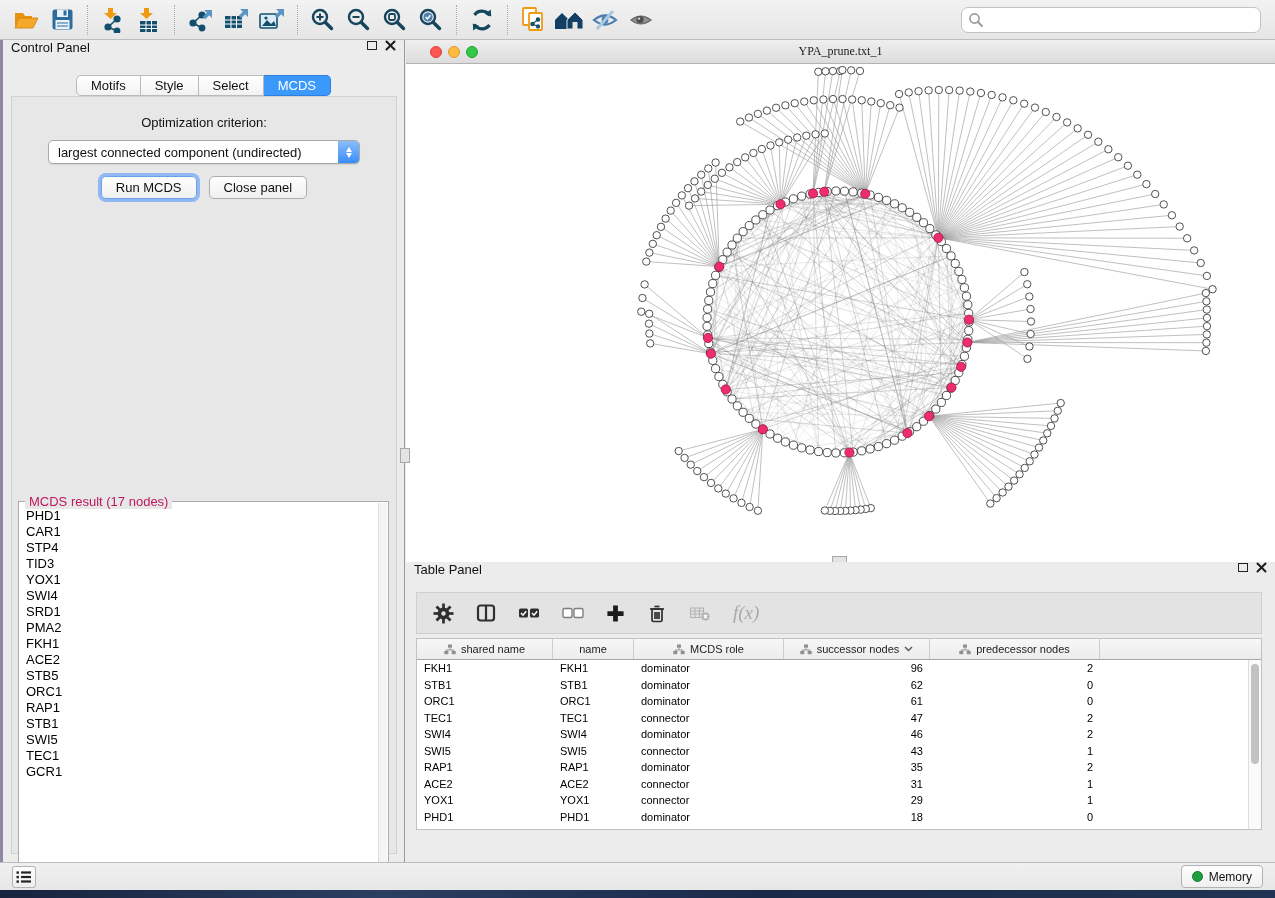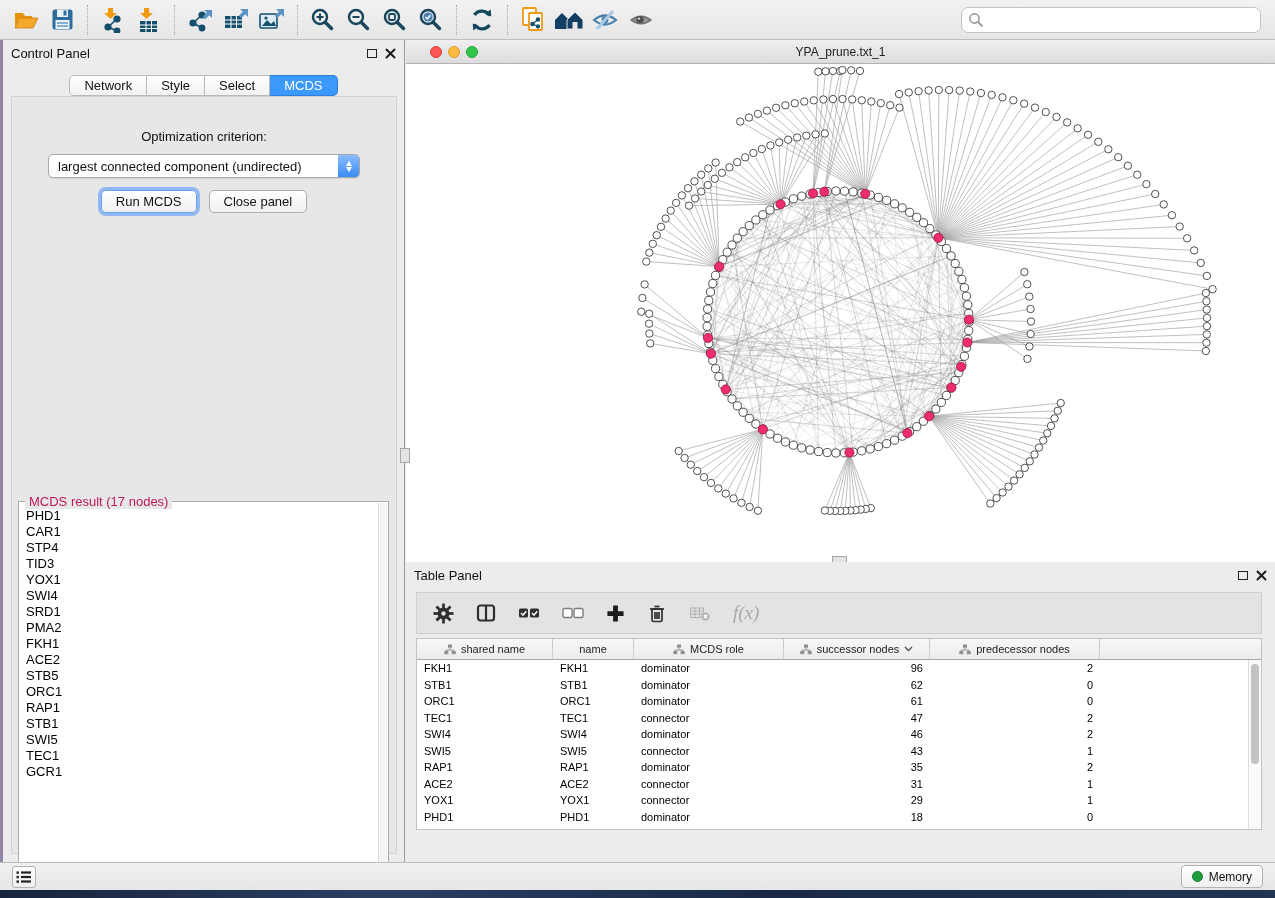--- a/index.html
+++ b/index.html
@@ -19,33 +19,33 @@
   .search-icon-abs { position:absolute; left:7px; top:5px; }
 
   
   .left-strip { position:absolute; left:0; top:40px; width:3px; height:850px; background:#9187a5; }
   .desktop-strip { position:absolute; left:0; top:890px; width:1275px; height:8px;
     background:linear-gradient(90deg,#18233d,#2b3f63 30%,#1a2948 60%,#223453); }
 
   
   .control-panel { position:absolute; left:3px; top:40px; width:402px; height:822px;
     background:#ececec; border-right:1px solid #9a9a9a; }
-  .panel-titlebar { height:26px; display:flex; align-items:center; padding:0 8px; }
+  .panel-titlebar { height:26px; display:flex; align-items:flex-start; padding:0 8px; }
   .panel-title { font-size:13px; color:#111; }
   .panel-ctl { margin-left:auto; display:flex; gap:8px; align-items:center; }
   .float-ic { width:10px; height:9px; border:1.6px solid #222; }
   .ctabs { display:flex; justify-content:center; margin-top:9px; }
   .ctab { height:21px; padding:0 14px; font-size:13px; background:linear-gradient(#ffffff,#f2f2f2);
     border:1px solid #b9b9b9; border-left:none; display:flex; align-items:center; color:#111; }
   .ctab:first-child { border-left:1px solid #b9b9b9; border-radius:5px 0 0 5px; }
   .ctab:last-child { border-radius:0 5px 5px 0; }
   .ctab.sel { background:#3b99fc; border-color:#2e7fe0; color:#fff; }
   .cp-inner { position:absolute; left:8px; top:56px; width:386px; height:758px;
     background:#e7e7e7; border:1px solid #d2d2d2; }
-  .opt-label { text-align:center; font-size:13px; color:#111; margin-top:32px; }
+  .opt-label { text-align:center; font-size:13px; color:#111; margin-top:18px; }
   .combo { position:relative; margin:10px auto 0; width:312px; height:24px; background:#fff;
     border:1px solid #a9a9a9; border-radius:5px; box-shadow:0 1px 1px rgba(0,0,0,.08);
     display:flex; align-items:center; font-size:13px; color:#111; padding-left:9px; }
   .combo .cap { position:absolute; right:0; top:0; width:21px; height:22px; border-radius:0 4px 4px 0;
     background:linear-gradient(#8cbdfb,#3a8df8); display:flex; flex-direction:column; align-items:center; justify-content:center; gap:1px; }
   .cap .tri-up { width:0; height:0; border-left:3.5px solid transparent; border-right:3.5px solid transparent; border-bottom:5px solid #fff; }
   .cap .tri-dn { width:0; height:0; border-left:3.5px solid transparent; border-right:3.5px solid transparent; border-top:5px solid #fff; }
   .btn-row { display:flex; justify-content:center; gap:12px; margin-top:12px; }
   .mac-btn { height:23px; padding:0 14px; font-size:13px; color:#111;
     background:linear-gradient(#ffffff,#f0f0f0); border:1px solid #adadad; border-radius:5px; }
@@ -56,21 +56,21 @@
     font-size:13px; color:#be185d; }
   .result-list { position:absolute; inset:6px 12px 2px 7px; overflow:hidden; }
   .result-item { font-size:13px; line-height:16px; color:#000; }
   .result-scroll { position:absolute; right:1px; top:1px; width:9px; height:368px;
     background:#f4f4f4; border-left:1px solid #ddd; }
 
   
   .net-window { position:absolute; left:406px; top:40px; width:869px; height:522px;
     background:#fff; border-bottom:1px solid #9b9b9b; }
   .net-titlebar { height:24px; background:linear-gradient(#efefef,#dcdcdc); border-bottom:1px solid #b3b3b3;
-    display:flex; align-items:center; padding:0 24px; position:relative; }
+    display:flex; align-items:center; padding:0 24px; position:relative;font-family:Liberation Serif, serif; }
   .tl-dot { width:12px; height:12px; border-radius:50%; margin-right:6px; }
   .net-title { position:absolute; left:0; right:0; text-align:center; font-size:12px; color:#222; }
   .net-canvas { position:absolute; left:0; top:24px; width:869px; height:498px; background:#fff; }
 
   
   .vsplit-handle { position:absolute; left:400px; top:448px; width:10px; height:15px;
     background:#e3e3e3; border:1px solid #a8a8a8; }
   .hsplit-handle { position:absolute; left:832px; top:556px; width:15px; height:10px;
     background:#e3e3e3; border:1px solid #a8a8a8; }
 
@@ -280,21 +280,21 @@
       <span class="panel-title">Control Panel</span>
       <span class="panel-ctl">
         <span class="float-ic"></span>
         <svg class="x-ic" width="11" height="11" viewBox="0 0 11 11">
             <line x1="1.5" y1="1.5" x2="9.5" y2="9.5"></line>
             <line x1="9.5" y1="1.5" x2="1.5" y2="9.5"></line>
           </svg>
       </span>
     </div>
     <div class="ctabs">
-        <div class="ctab">Network</div>
+        <div class="ctab">Motifs</div>
         <div class="ctab">Style</div>
         <div class="ctab">Select</div>
         <div class="ctab sel">MCDS</div>
       </div>
     <div class="cp-inner">
       <div class="opt-label">Optimization criterion:</div>
       <div class="combo">
         <span>largest connected component (undirected)</span>
         <span class="cap">
             <span class="tri-up"></span>

